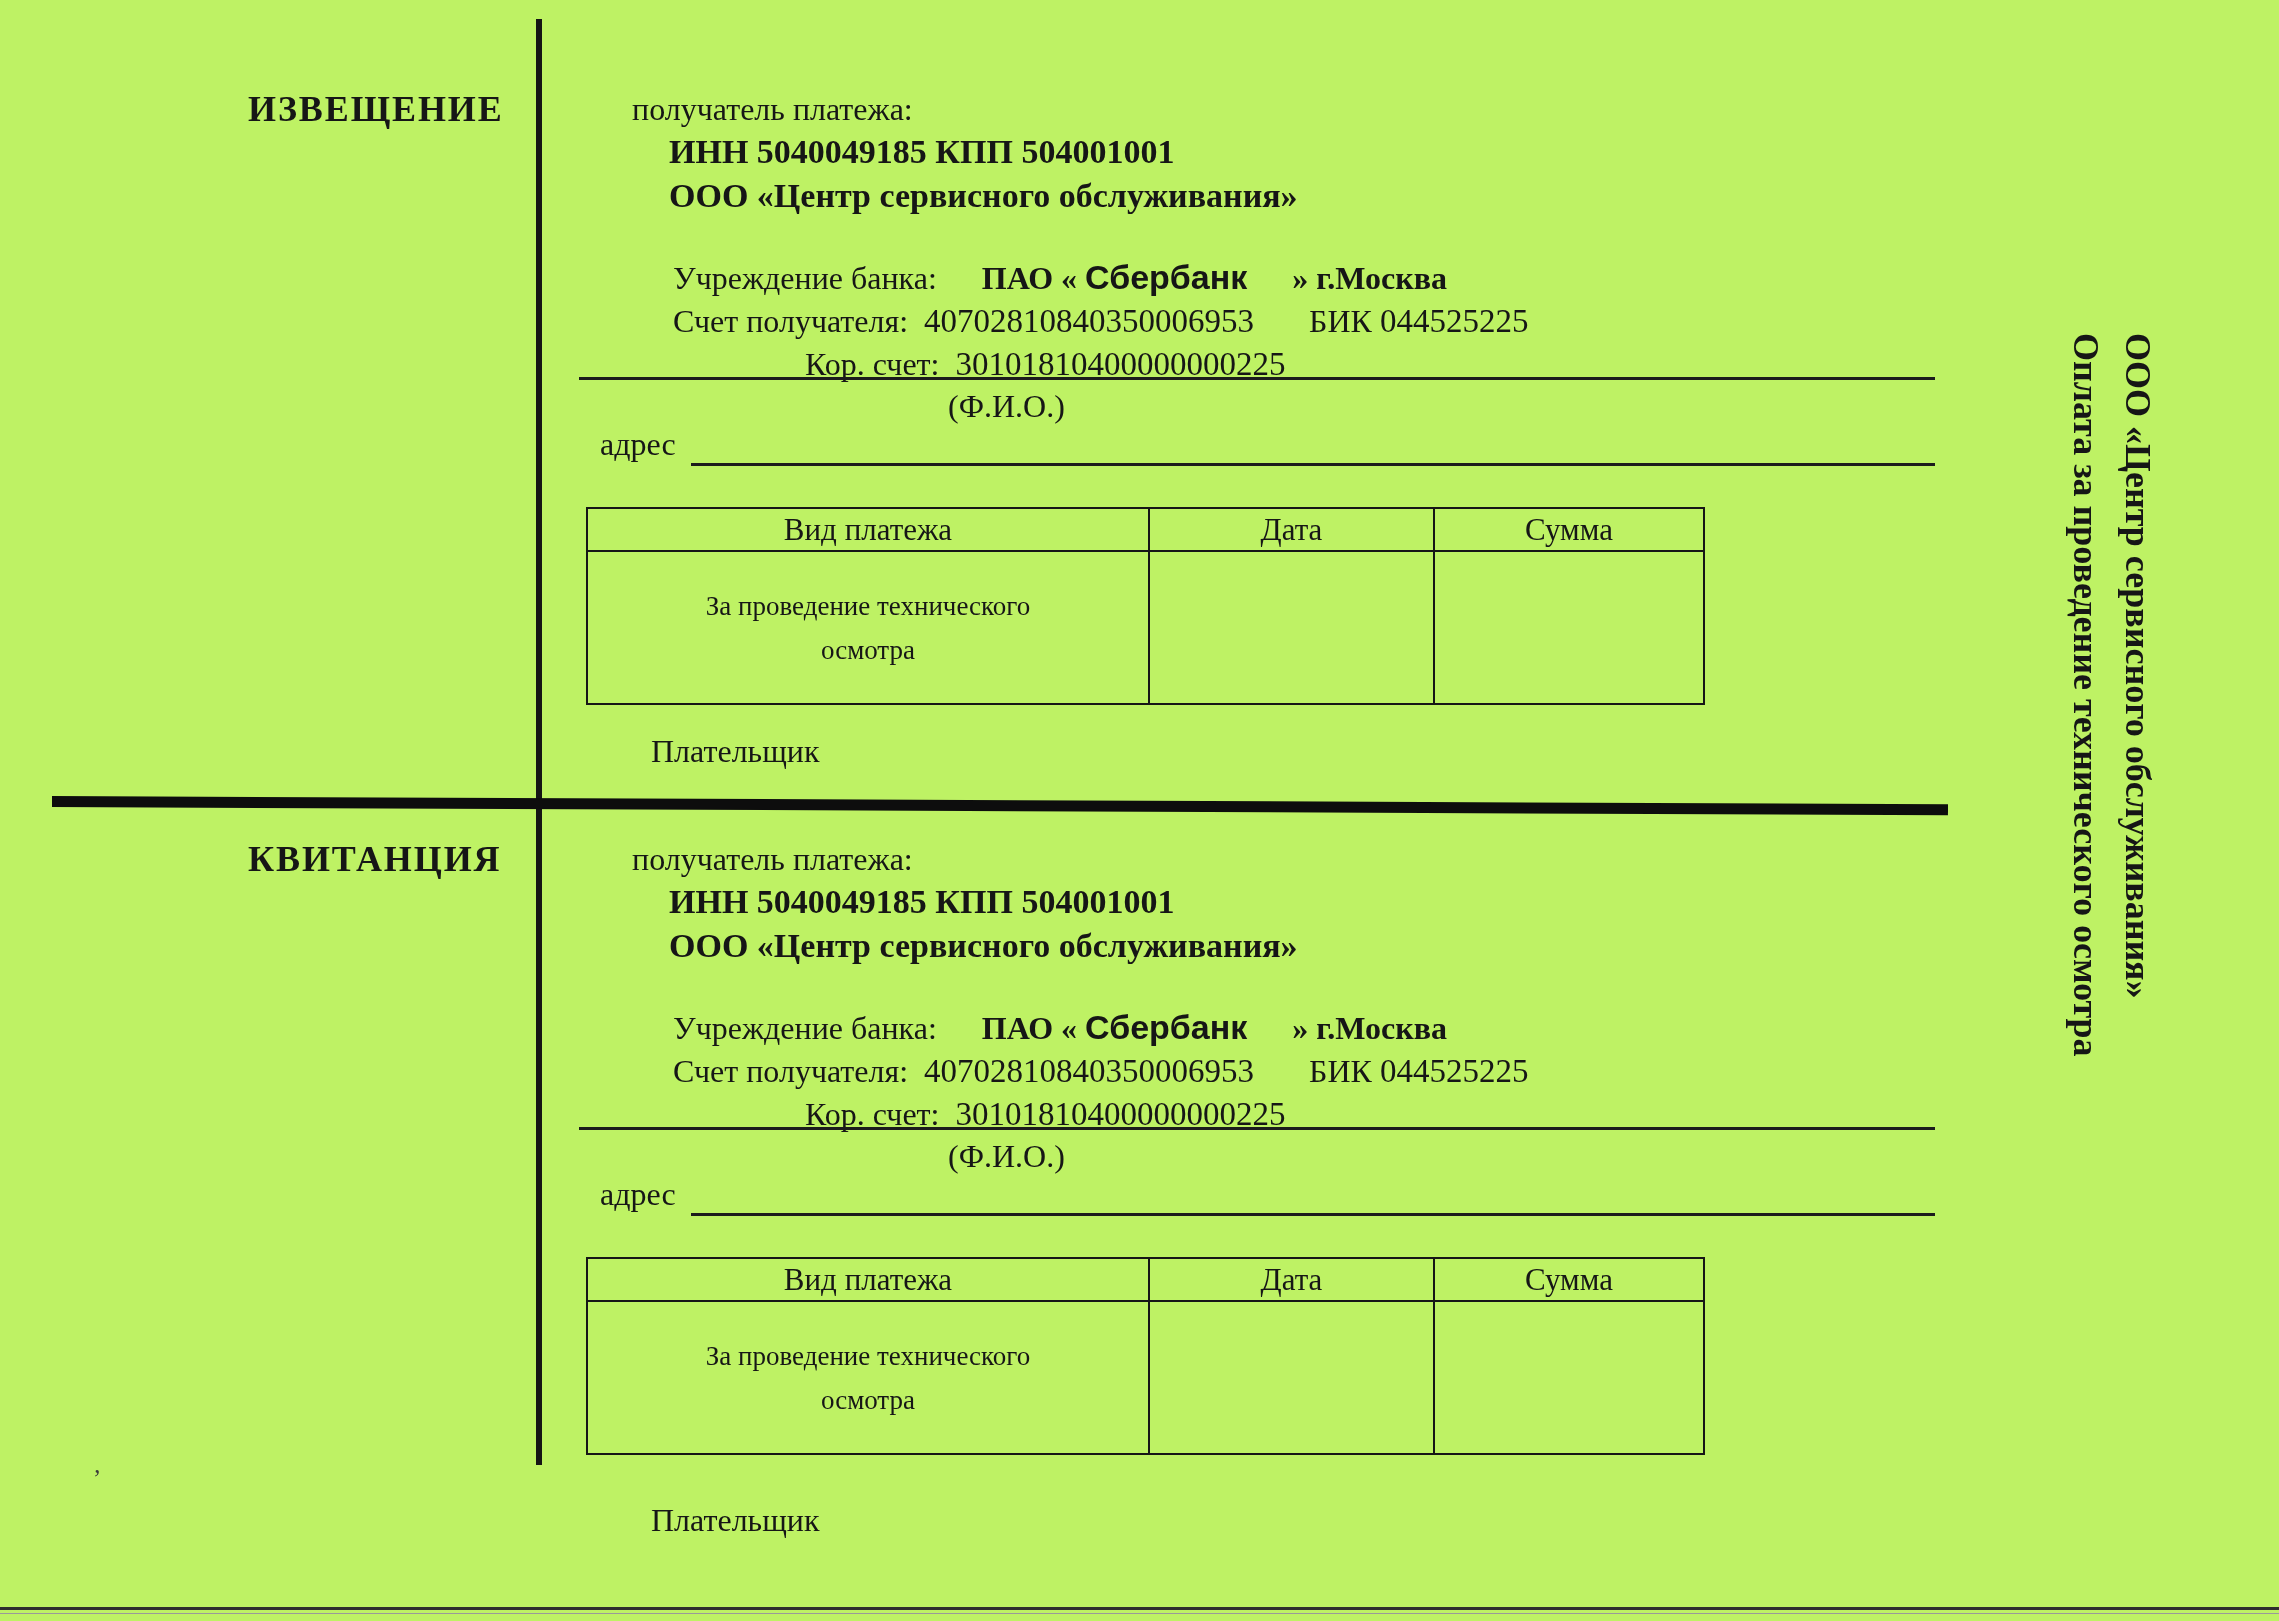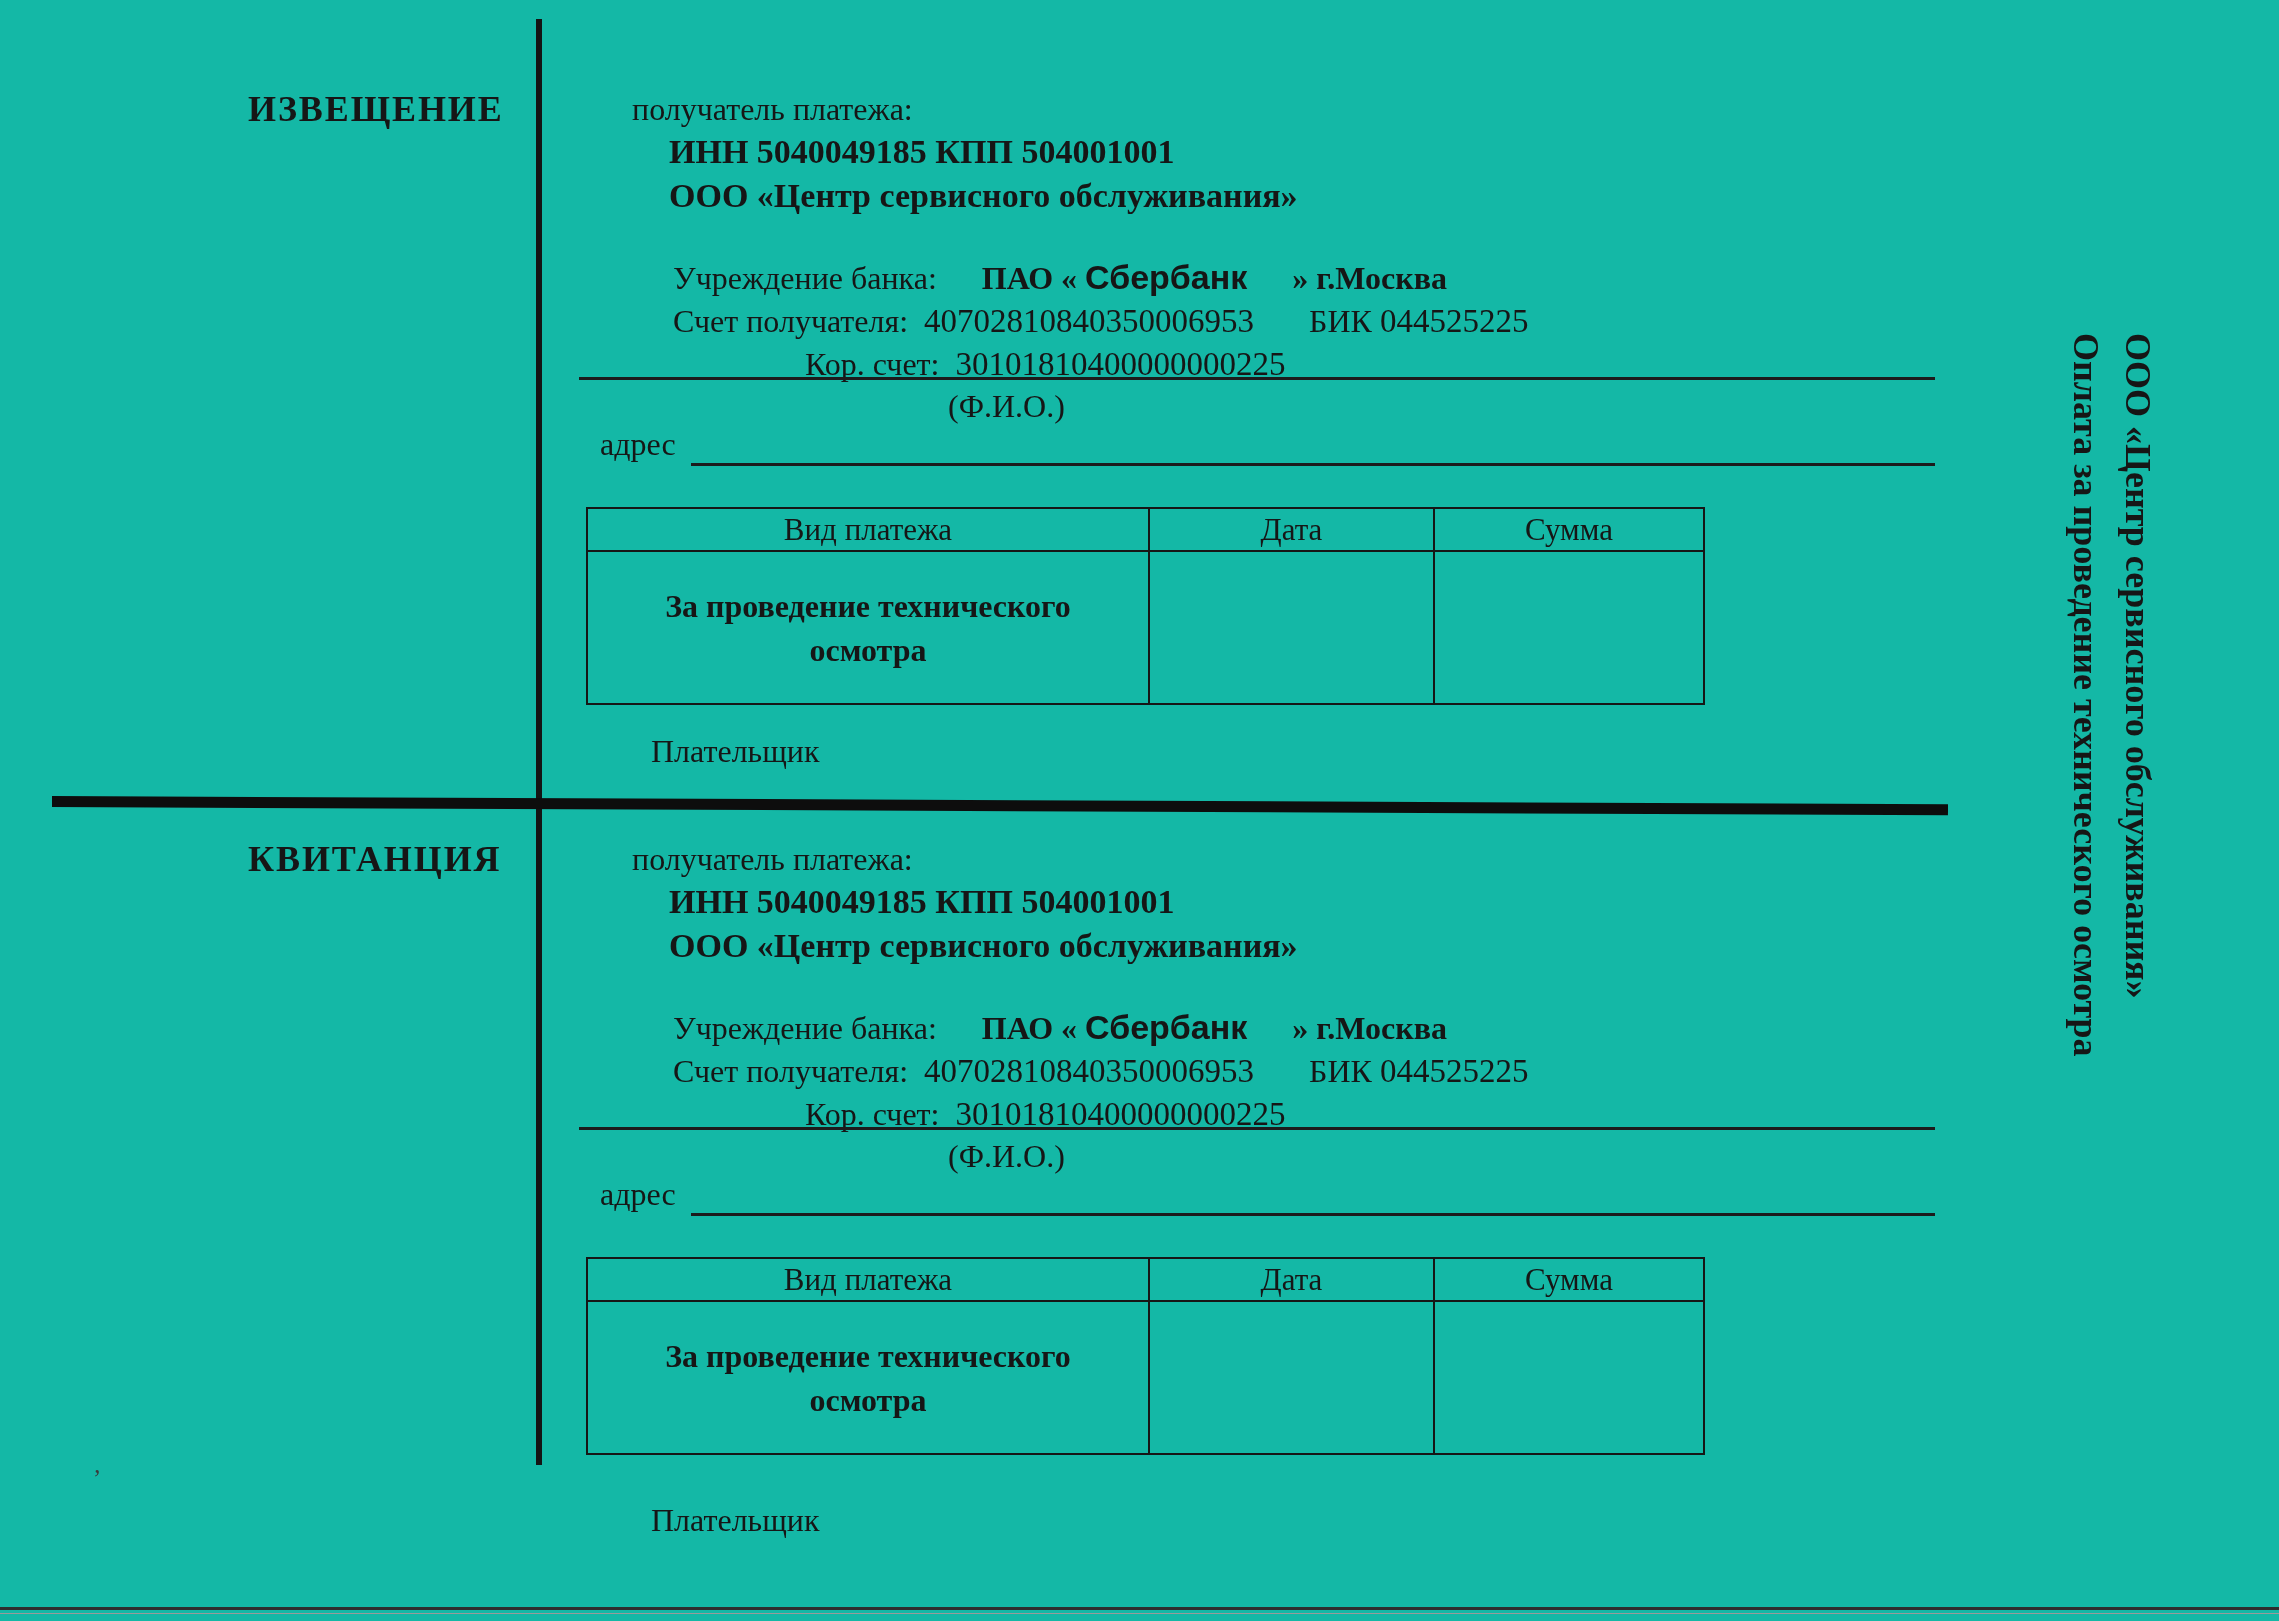--- a/index.html
+++ b/index.html
@@ -1,20 +1,20 @@
 <!DOCTYPE html>
 <html style="font-size:15px"><head>
 <meta charset="utf-8">
 <style>
   html, body { margin: 0; padding: 0; background: #e8e8e8; }
   .page {
     position: relative;
     width: 2280px;
     height: 1621px;
-    background: #14b8a6;
+    background: #bef264;
     overflow: hidden;
     font-family: "Liberation Serif", serif;
     color: #161616;
   }
   .half { position: absolute; left: 0; width: 100%; height: 821px; }
   .sec-title {
     position: absolute; left: 248px; top: 88px;
     font-size: 36px; font-weight: bold; letter-spacing: 1.9px;
   }
   .line { position: absolute; left: 632px; white-space: pre; font-size: 32px; }
@@ -40,21 +40,21 @@
     grid-template-columns: 560px 285px 1fr;
     grid-template-rows: 43px 151px;
   }
   .pay-table .cell {
     border-left: 2.8px solid #161616;
     display: flex; align-items: center; justify-content: center;
     text-align: center;
   }
   .pay-table .cell.first { border-left: none; }
   .pay-table .head { border-bottom: 2.8px solid #161616; font-size: 31px; }
-  .pay-table .body-type { font-weight: bold; font-size: 32px; line-height: 44px; text-align: center; }
+  .pay-table .body-type { font-weight: normal; font-size: 27px; line-height: 44px; text-align: center; }
   .payer-label { position: absolute; left: 651px; top: 733px; font-size: 32px; }
   .divider {
     position: absolute; left: 52px; top: 796px; width: 1896px; height: 11.4px;
     background: #0d0d0d; transform: rotate(0.25deg); transform-origin: left center;
   }
   .vline {
     position: absolute; left: 536px; top: 19px; width: 5.7px; height: 1446px;
     background: #141414;
   }
   .side-note {

